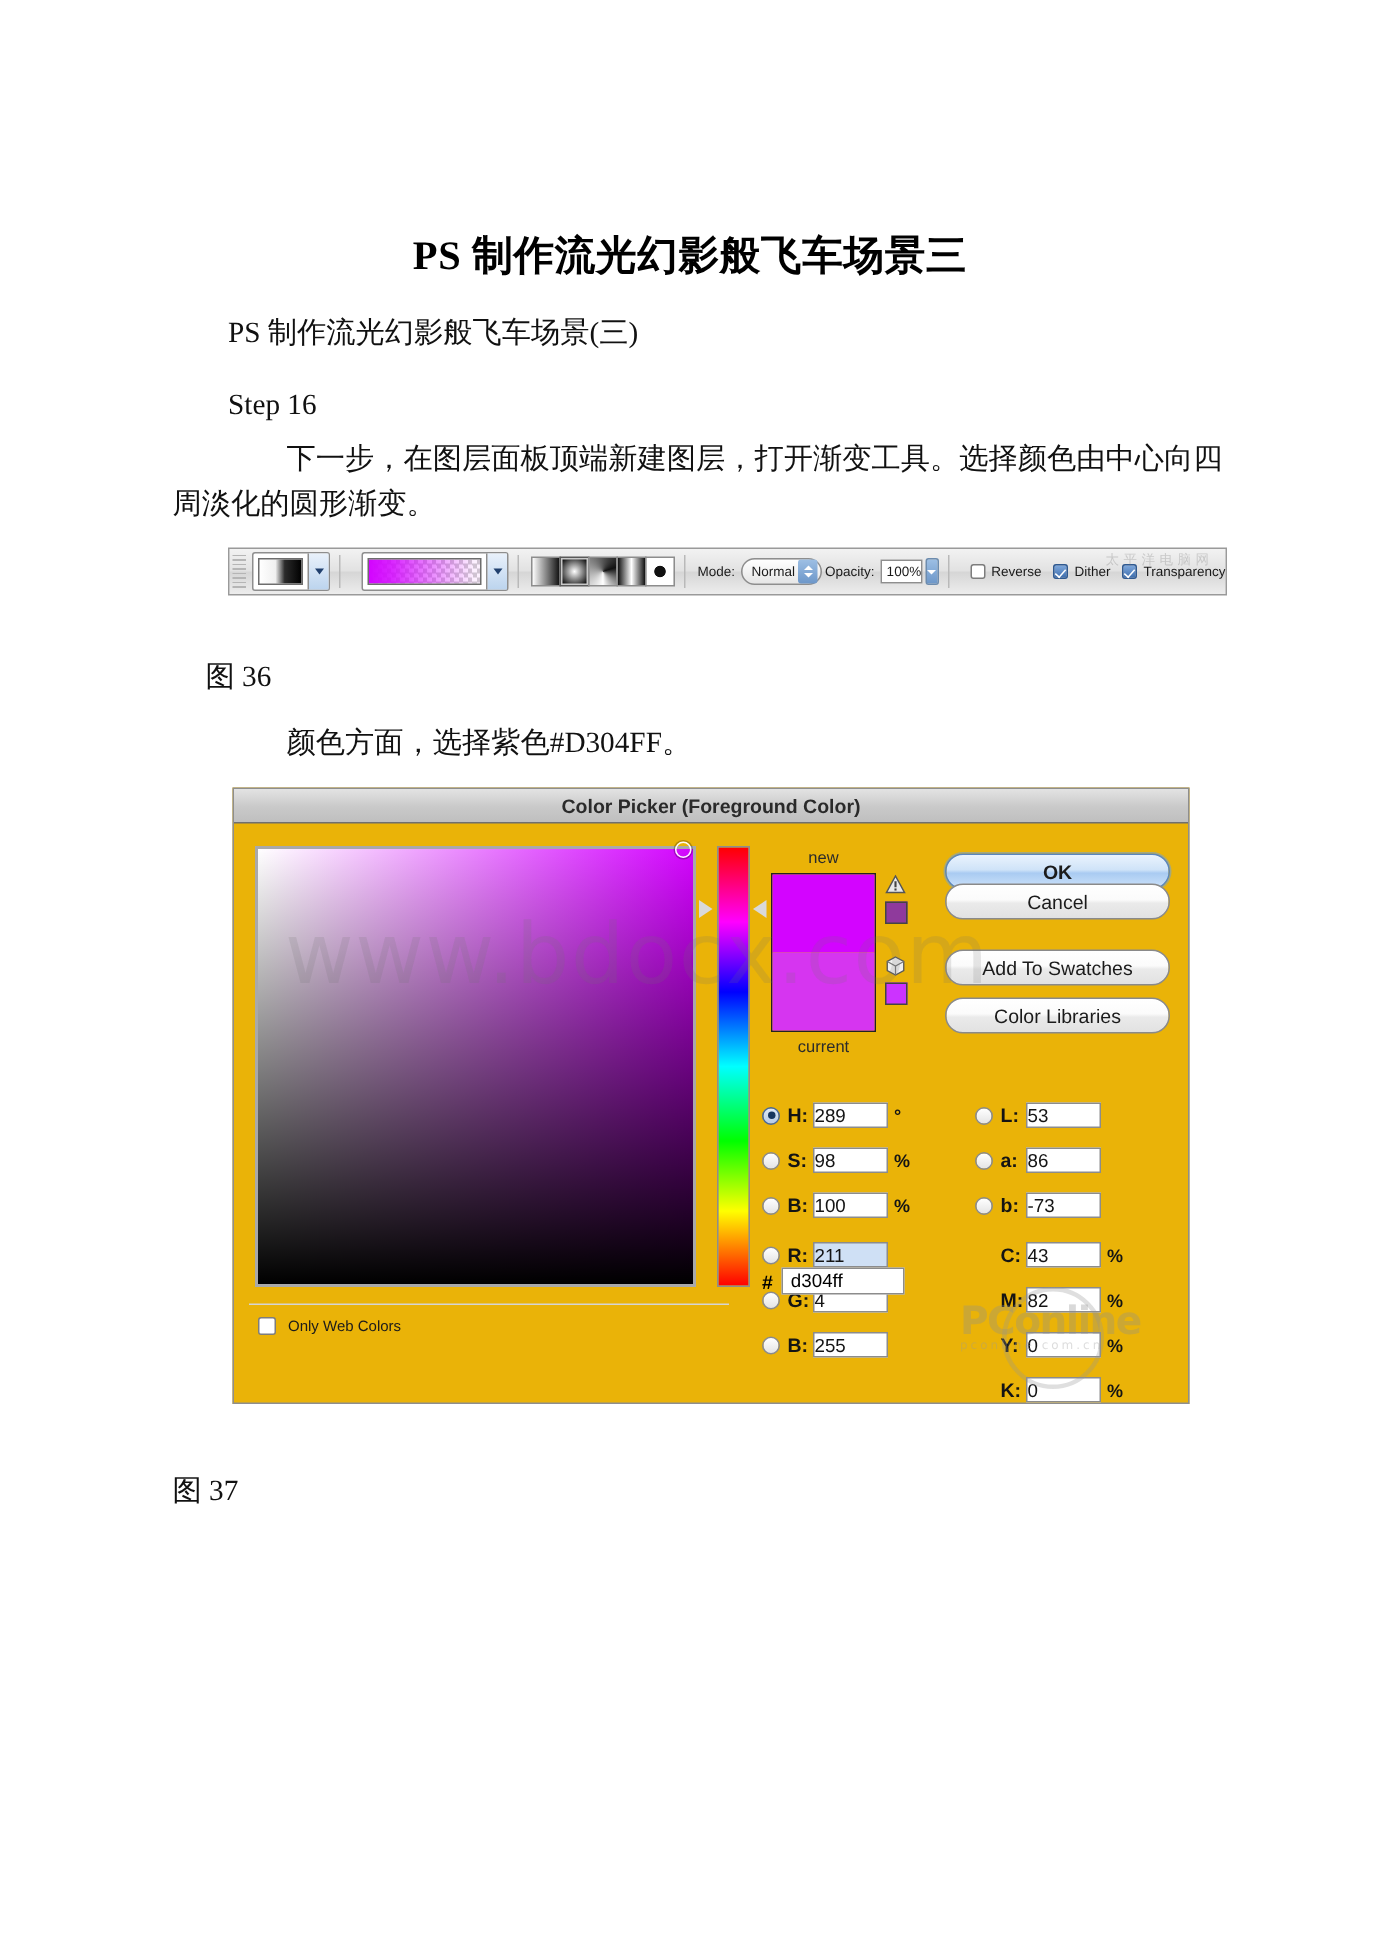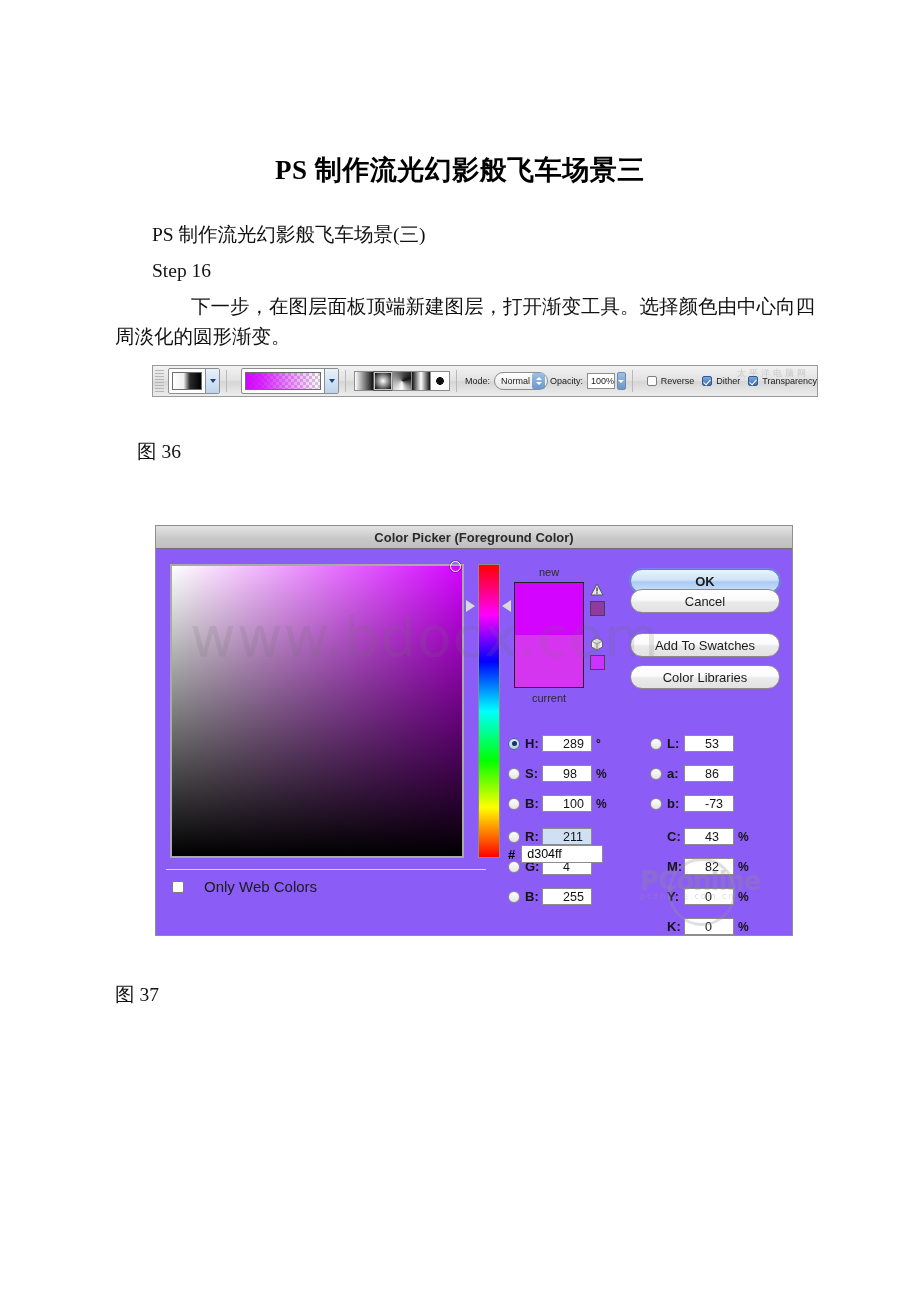--- a/index.html
+++ b/index.html
@@ -36,21 +36,21 @@
     font-family: "Liberation Serif", "DejaVu Serif", serif;
   }
   .para {
     position: absolute;
     font-size: 19.5px;
     line-height: 30px;
     font-family: "Liberation Serif", "DejaVu Serif", serif;
     color: #111;
     white-space: pre-wrap;
   }
-  .p-subtitle { left: 152px; top: 220px; }
+  .p-subtitle { left: 152px; top: 208px; }
   .p-step     { left: 152px; top: 256px; }
   .p-body1    { left: 115px; top: 292px; width: 700px; text-indent: 76px; }
   .p-fig36    { left: 115px; top: 437px; margin-left: 22px; }
   .p-body2    { left: 115px; top: 481px; width: 700px; text-indent: 76px; }
   .p-fig37    { left: 115px; top: 980px; }
   .p-body3    { left: 115px; top: 1022px; width: 710px; text-indent: 76px; }
 
   
   .ps-toolbar {
     position: absolute;
@@ -177,21 +177,21 @@
     letter-spacing: 3px;
     font-family: "DejaVu Sans", sans-serif;
     pointer-events: none;
   }
 
   
   .cp {
     position: absolute;
     left: 155px; top: 525px;
     width: 638px; height: 411px;
-    background: #8b5cf6;
+    background: #eab308;
     border: 1px solid #8e8e8e;
     box-sizing: border-box;
     font-family: "Liberation Sans", "DejaVu Sans", sans-serif;
     overflow: hidden;
   }
   .cp-title {
     height: 22px;
     background: linear-gradient(to bottom,#e3e3e3 0%, #c9c9c9 55%, #bfbfbf 100%);
     border-bottom: 1px solid #6f6f6f;
     display: flex; align-items: center; justify-content: center;
@@ -297,38 +297,38 @@
   }
   .radio.on { background: linear-gradient(to bottom,#dfe9f6,#b6cbe6); border-color:#49699a; }
   .radio.on::after {
     content:""; position:absolute; left:2.5px; top:2.5px;
     width:5px; height:5px; border-radius:50%; background:#17365e;
   }
   .fld-lbl { width: 17px; text-align: left; font-weight: bold; }
   .fld-in {
     width: 50px; height: 17px;
     border: 1px solid #8c8c8c; background: #fff;
-    display: flex; align-items: center; padding-left: 20px;
+    display: flex; align-items: center; padding-left: 0;
     box-sizing: border-box; font-size: 12.5px;
   }
   .fld-in.sel { background: #cfe0f5; }
   .fld-unit { margin-left: 4px; font-size: 12px; font-weight: bold; }
 
   .hex-row { position: absolute; left: 352px; top: 296px; display:flex; align-items:center; font-size:13px; }
   .hex-hash { font-weight: bold; margin-right: 6px; }
   .hex-in {
     width: 82px; height: 18px; border: 1px solid #8c8c8c; background:#fff;
     display:flex; align-items:center; padding-left:5px; box-sizing:border-box;
     font-size: 12.5px;
   }
 
   .webonly {
     position: absolute; left: 16px; top: 329px;
-    display: flex; align-items: center; gap: 20px;
-    font-size: 15px; color: #1b1b1b;
+    display: flex; align-items: center; gap: 8px;
+    font-size: 10px; color: #1b1b1b;
   }
   .webonly .cbox { width: 12px; height: 12px; }
 
   .cp-divider {
     position: absolute; left: 10px; top: 320px; width: 320px;
     border-top: 1px solid #d5d5d5;
   }
 
   
   .wm-bdocx {
@@ -432,20 +432,21 @@
     <label class="tb-check">
       <span class="cbox on"></span>
       <span>Transparency</span>
     </label>
 
     <div class="tb-watermark">太平洋电脑网</div>
   </div>
 
   <div class="para p-fig36">图 36</div>
 
+  <div class="para p-body2">颜色方面，选择紫色#D304FF。</div>
 
   <div class="cp">
     <div class="cp-title">Color Picker (Foreground Color)</div>
 
     <div class="cp-body">
 
       <div class="cp-field">
         <div class="cp-fieldmark"></div>
       </div>
 

